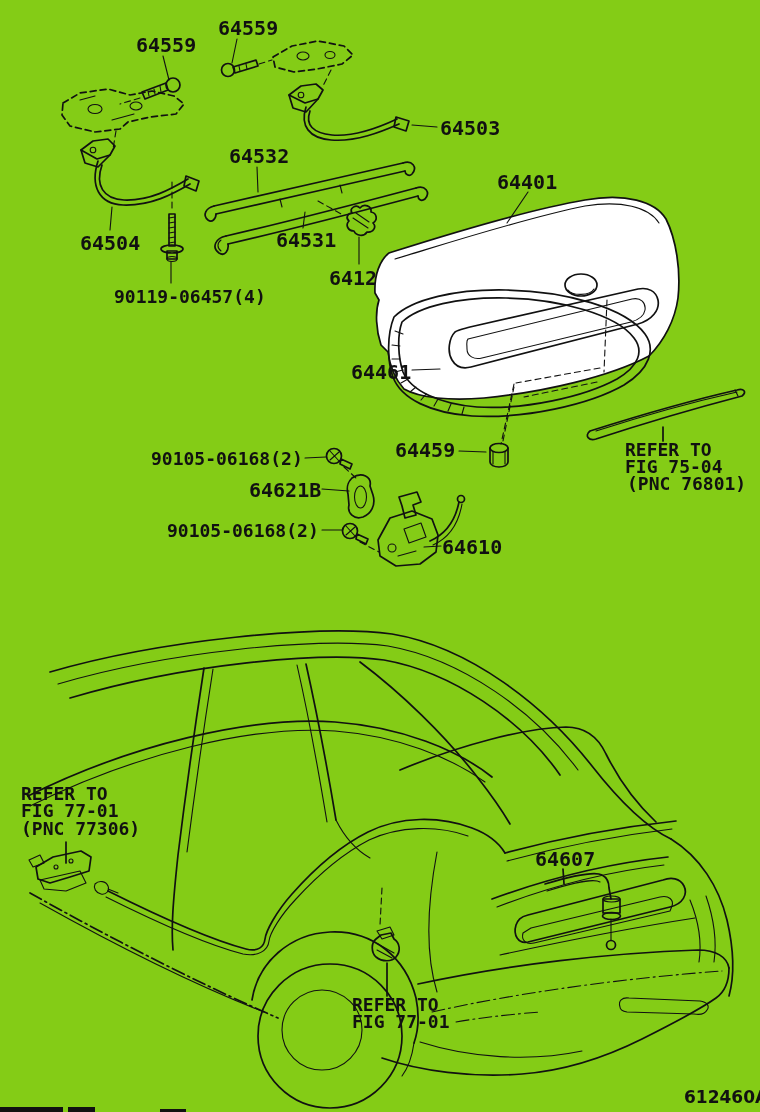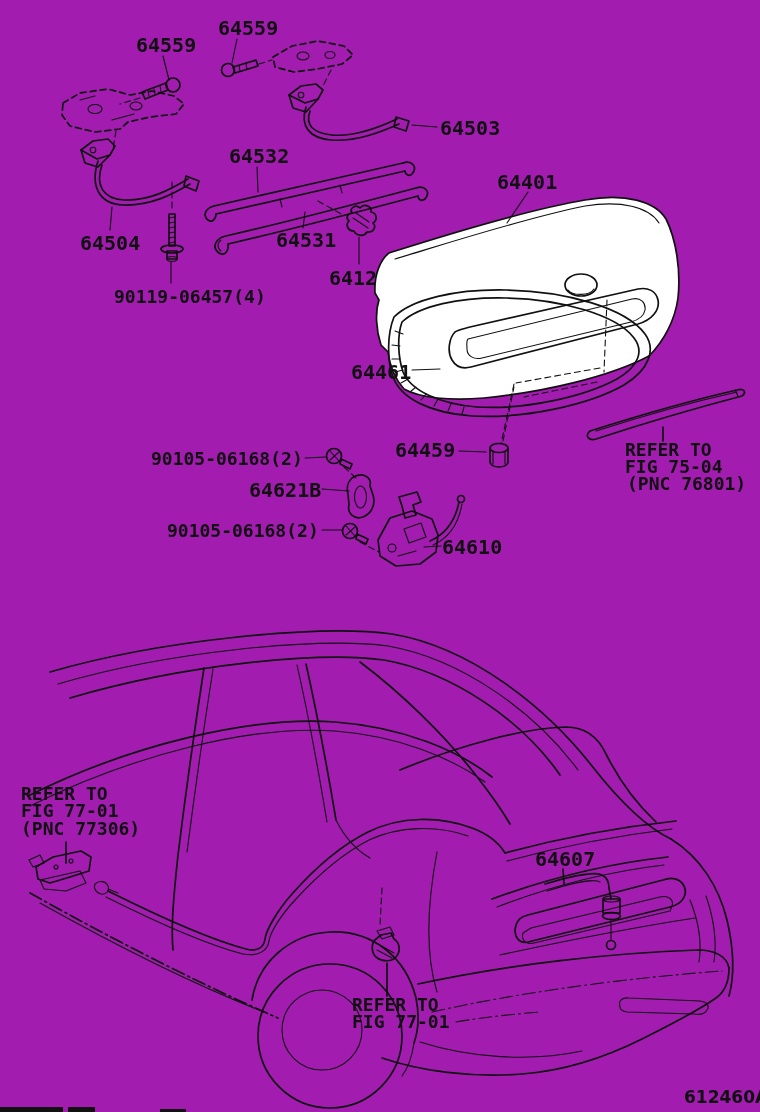--- a/index.html
+++ b/index.html
@@ -1,16 +1,16 @@
 <!DOCTYPE html>
 <html><head>
 <meta charset="utf-8">
 <style>
   html,body{margin:0;padding:0;background:#e8e8e8;}
-  .stage{position:relative;width:760px;height:1112px;background:#a21caf;overflow:hidden;margin:0 auto;text-decoration:underline;}
+  .stage{position:relative;width:760px;height:1112px;background:#84cc16;overflow:hidden;margin:0 auto;text-decoration:underline;}
   svg{display:block;}
   .ln{fill:none;stroke:#111111;stroke-width:1.7;stroke-linecap:round;stroke-linejoin:round;}
   .thin{stroke-width:1.1;}
   .dash{stroke-dasharray:6 4;}
   .dashdot{stroke-dasharray:13 4 2 4;}
   .fillw{fill:#ffffff;}
   .pn{font-family:"DejaVu Sans Mono",monospace;font-weight:bold;font-size:20px;fill:#111111;}
   .pnl{font-size:18px;}
   .ref{font-family:"DejaVu Sans Mono",monospace;font-weight:bold;font-size:18px;fill:#111111;}
   .code{font-family:"DejaVu Sans",sans-serif;font-weight:bold;font-size:17px;fill:#111111;}

